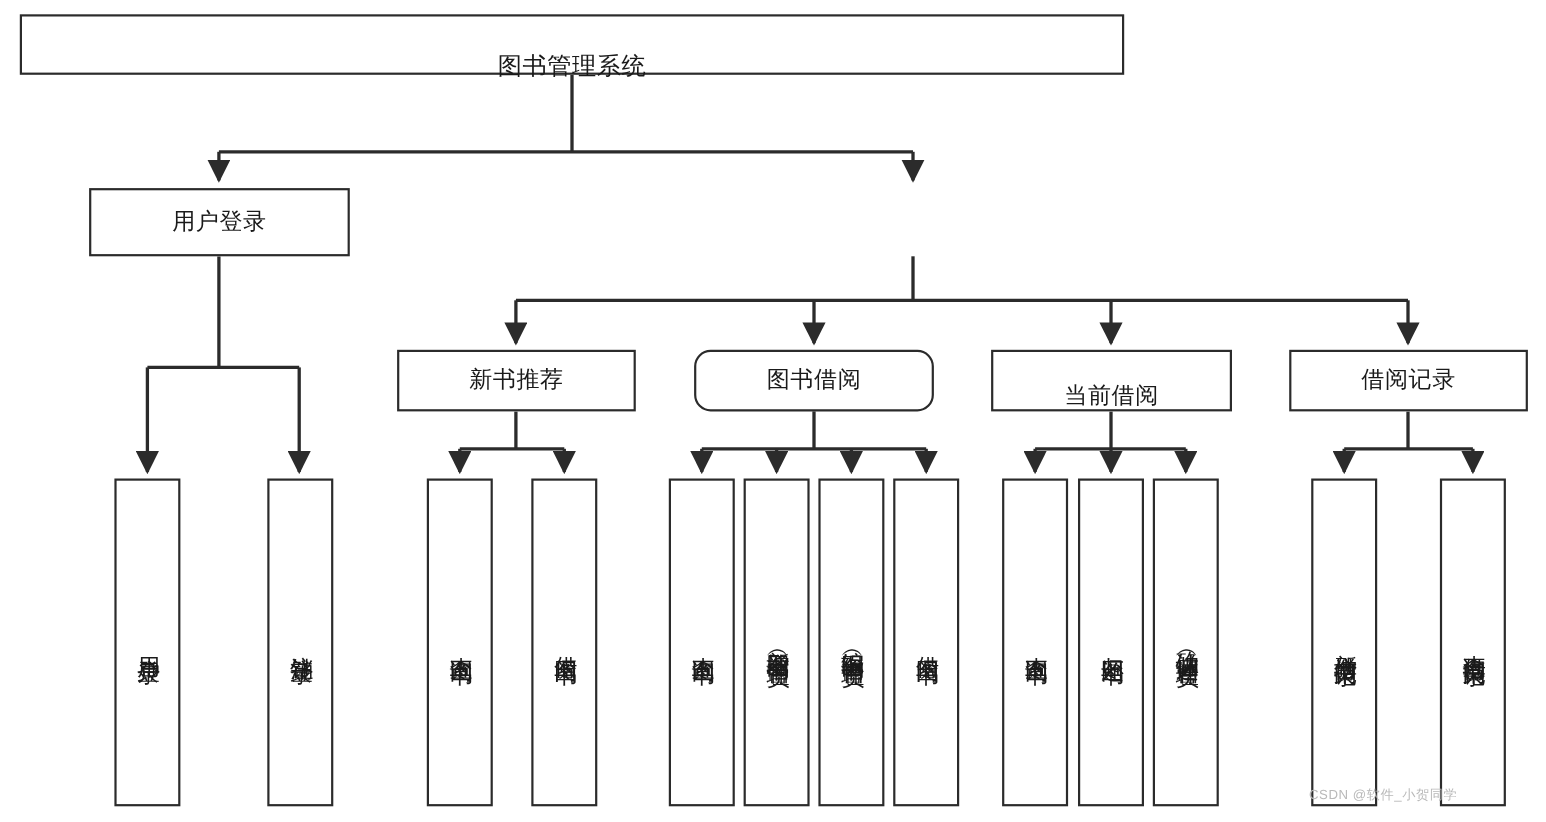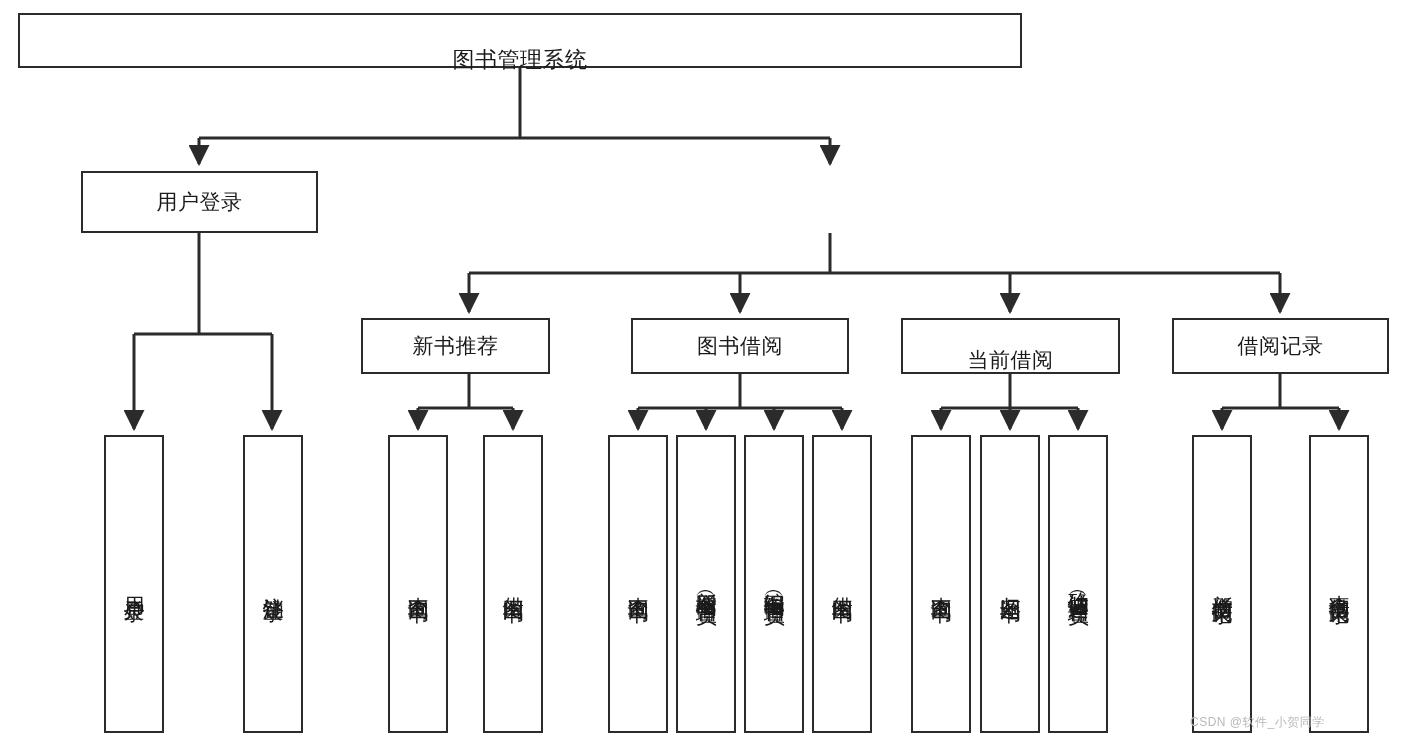--- a/index.html
+++ b/index.html
@@ -131,24 +131,24 @@
   </svg>
 
   <div class="node horiz root" style="left:18px; top:13px; width:1004px; height:55px;">
     <span class="node-label">图书管理系统</span>
   </div>
 
   <div class="node horiz" style="left:81px; top:171px; width:237px; height:62px;">
     <span class="node-label">用户登录</span>
   </div>
 
-  <div class="node horiz" style="left:361px; top:318px; width:189px; height:56px;">
+  <div class="node horiz" style="left:361px; top:318px; width:217px; height:56px;">
     <span class="node-label">新书推荐</span>
   </div>
-  <div class="node horiz" style="left:631px; top:318px; width:218px; height:56px;">
+  <div class="node horiz" style="left:631px; top:318px; width:218px; height:56px;border-radius:15px;">
     <span class="node-label">图书借阅</span>
   </div>
   <div class="node horiz" style="left:901px; top:318px; width:219px; height:56px;align-items:flex-end;">
     <span class="node-label">当前借阅</span>
   </div>
   <div class="node horiz" style="left:1172px; top:318px; width:217px; height:56px;">
     <span class="node-label">借阅记录</span>
   </div>
 
   <div class="node vert" style="left:104px; top:435px; width:60px; height:298px;">

